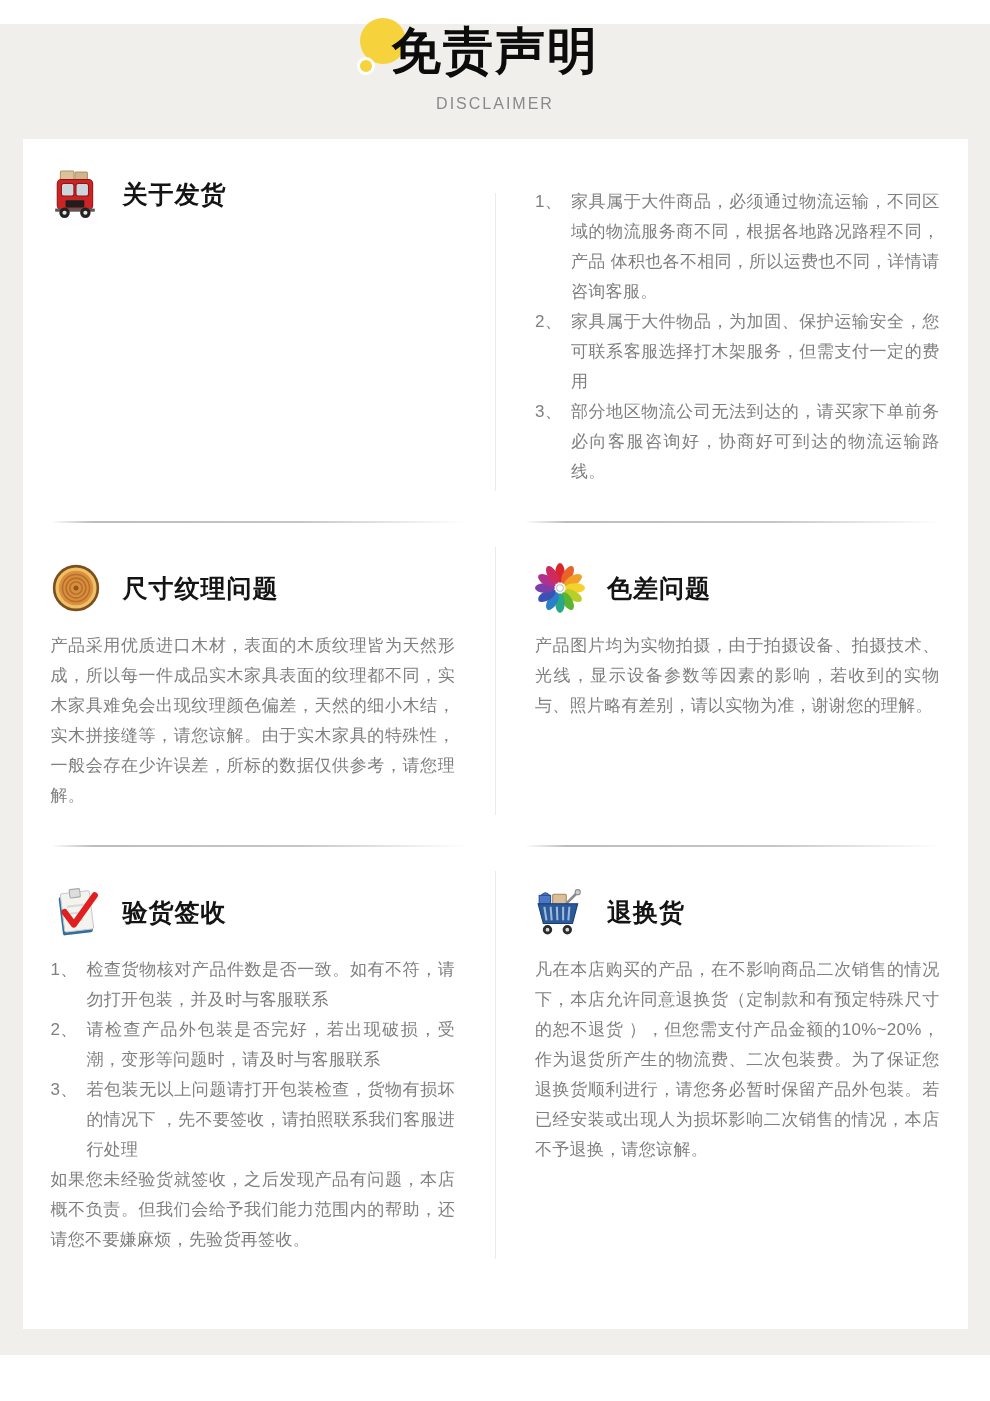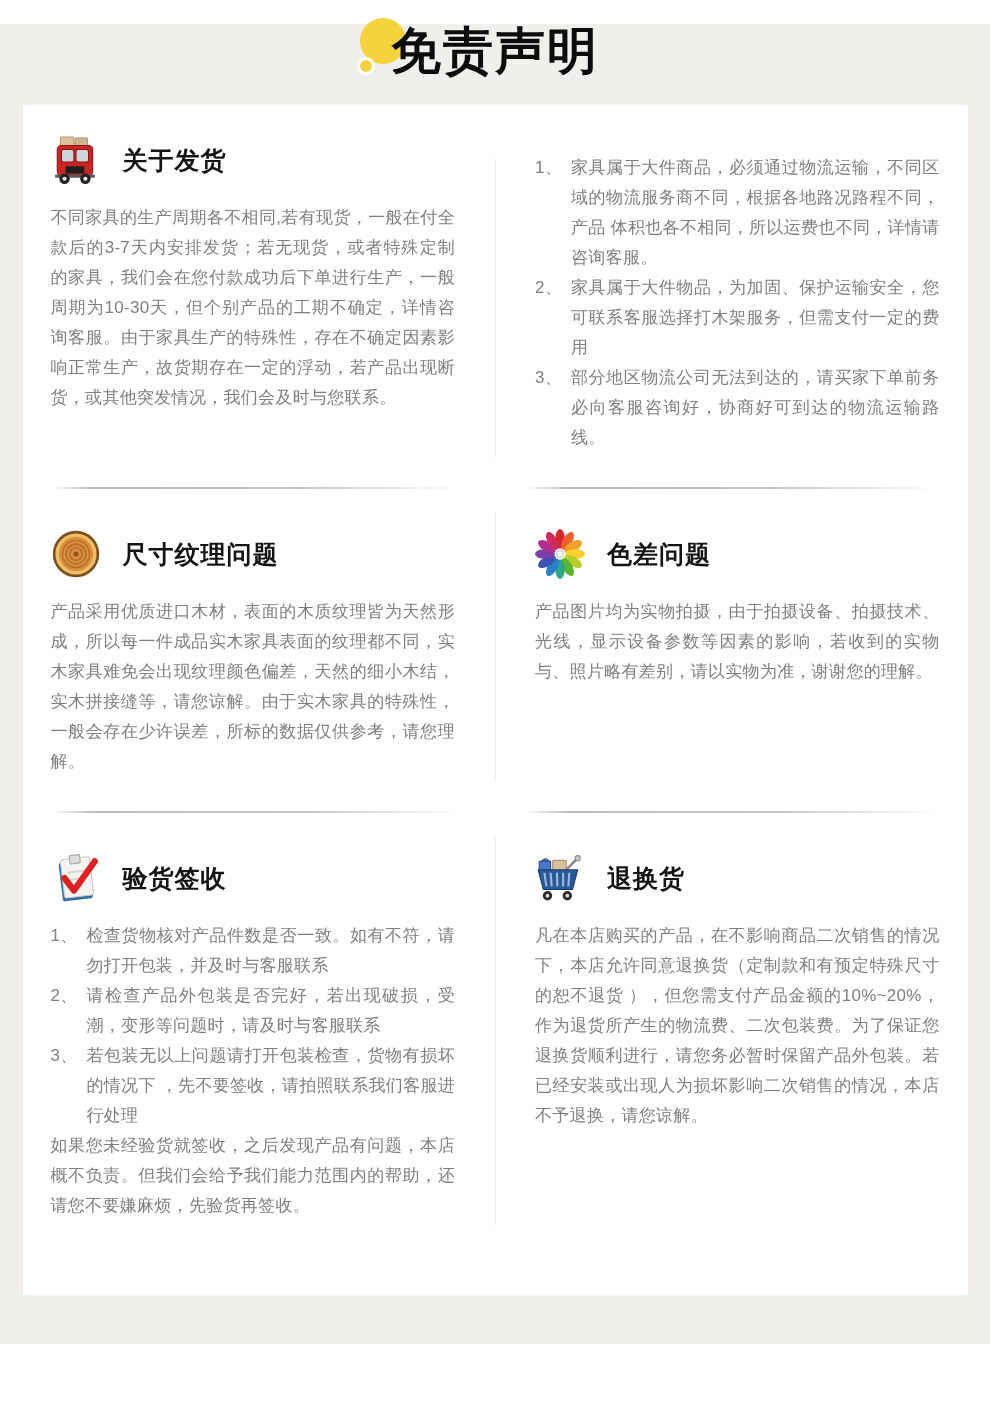--- a/index.html
+++ b/index.html
@@ -62,20 +62,21 @@
 <body>
 
 <div class="band">
 
   <div class="header">
     <div class="title-inner">
       <span class="title-circle" style="background: rgb(246, 210, 60);"></span>
       <span class="title-dot" style="background: rgb(246, 210, 60);"></span>
       <h1 class="page-title">免责声明</h1>
     </div>
+    <div class="subtitle">DISCLAIMER</div>
   </div>
 
   <div class="card" id="card">
       <div class="row">
         <section>
           <div class="sec-head">
             <span class="sec-icon">
               <svg viewBox="0 0 48 48">
                 <rect x="9" y="2" width="13" height="10" rx="1" fill="#dcc29b" stroke="#b3926a"></rect>
                 <rect x="23" y="3" width="12" height="9" rx="1" fill="#cfb48c" stroke="#b3926a"></rect>
@@ -84,23 +85,20 @@
                 <rect x="24" y="14" width="12" height="12" rx="2" fill="#cdd5dc" stroke="#8f1414"></rect>
                 <rect x="14" y="30" width="18" height="7" rx="1" fill="#1e1e1e"></rect>
                 <rect x="4" y="38" width="38" height="3" fill="#5a5a5a"></rect>
                 <circle cx="13" cy="42" r="5" fill="#222"></circle>
                 <circle cx="33" cy="42" r="5" fill="#222"></circle>
                 <circle cx="13" cy="42" r="2" fill="#e6e6e6"></circle>
                 <circle cx="33" cy="42" r="2" fill="#e6e6e6"></circle>
               </svg>
             </span>
             <h2 class="sec-title">关于发货</h2>
-          </div>
-          <div class="sec-body">
-            <p class="body">不同家具的生产周期各不相同,若有现货，一般在付全款后的3-7天内安排发货；若无现货，或者特殊定制的家具，我们会在您付款成功后下单进行生产，一般周期为10-30天，但个别产品的工期不确定，详情咨询客服。由于家具生产的特殊性，存在不确定因素影响正常生产，故货期存在一定的浮动，若产品出现断货，或其他突发情况，我们会及时与您联系。</p>
           </div>
         </section>
         <section>
           <div class="sec-body">
             <div class="list">
               <div class="list-item"><span class="num">1、</span><span>家具属于大件商品，必须通过物流运输，不同区域的物流服务商不同，根据各地路况路程不同，产品 体积也各不相同，所以运费也不同，详情请咨询客服。</span></div>
               <div class="list-item"><span class="num">2、</span><span>家具属于大件物品，为加固、保护运输安全，您可联系客服选择打木架服务，但需支付一定的费用</span></div>
               <div class="list-item"><span class="num">3、</span><span>部分地区物流公司无法到达的，请买家下单前务必向客服咨询好，协商好可到达的物流运输路线。</span></div>
             </div>
           </div>

